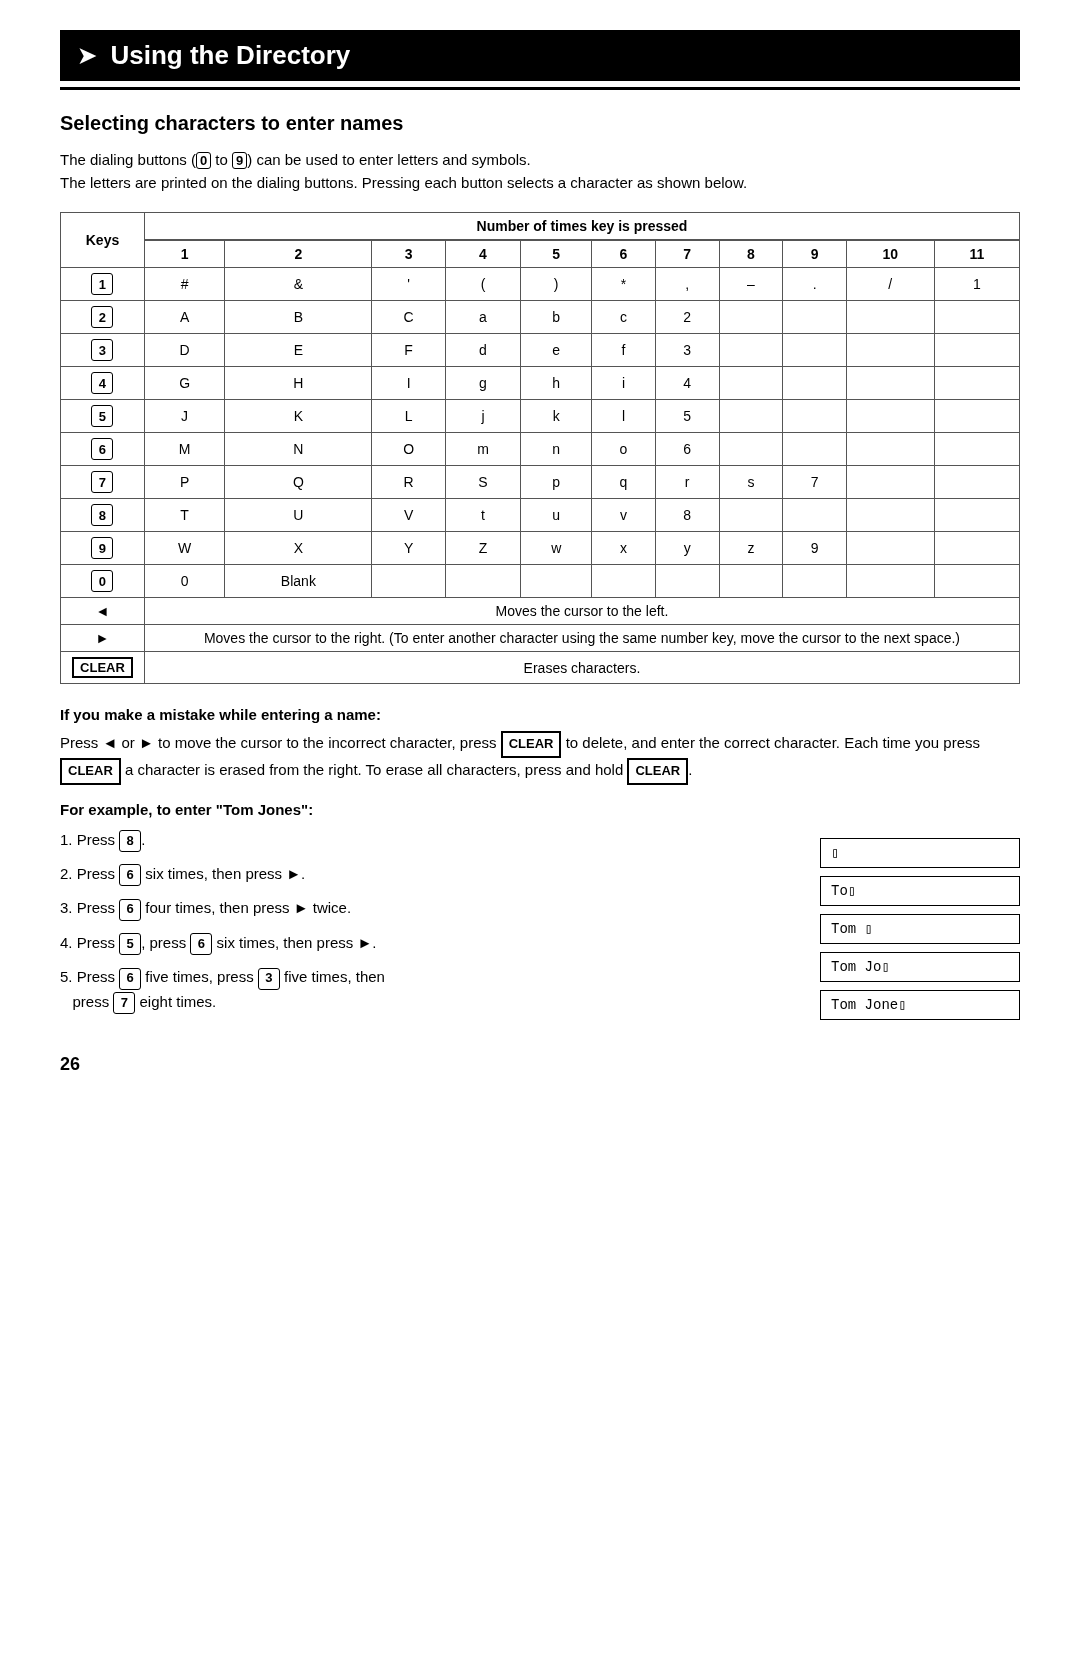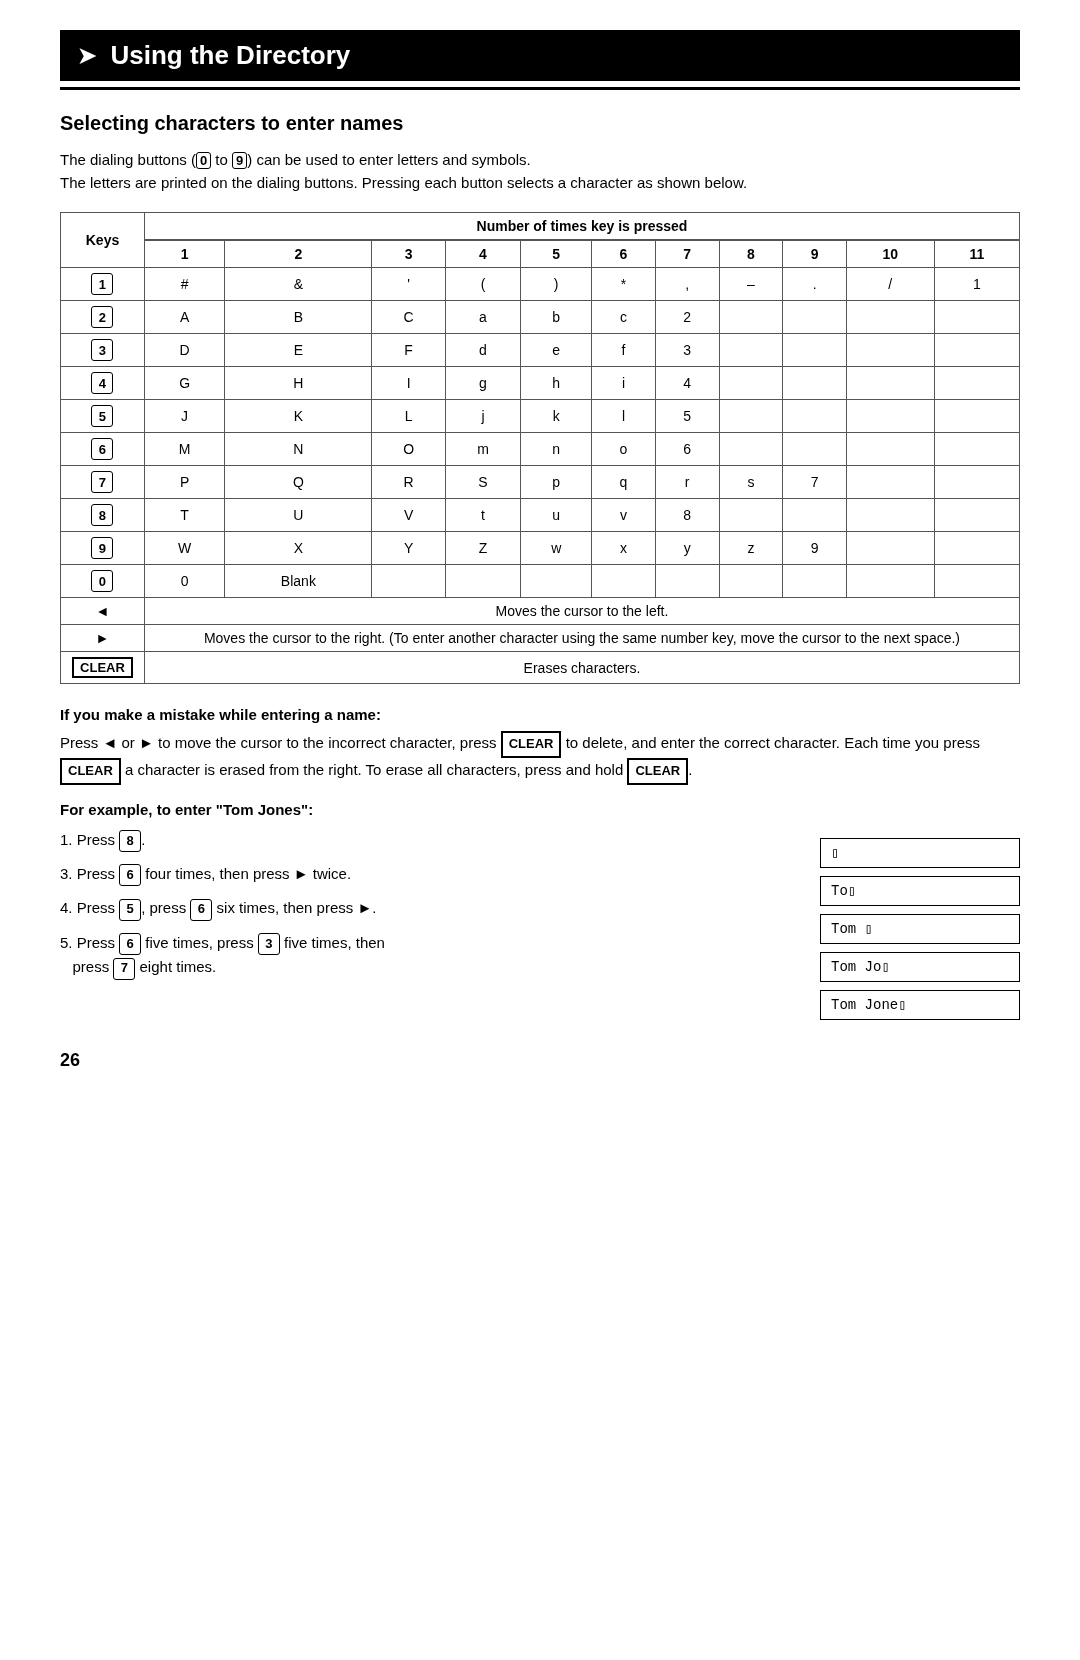--- a/index.html
+++ b/index.html
@@ -370,20 +370,23 @@
 <div>
   <div class="subsection-heading">For example, to enter "Tom Jones":</div>
 
   <div class="steps-section">
     <div class="steps-left">
 
       <div class="step-item">
         1. Press <span class="key-icon">8</span>.
       </div>
       <div class="step-item">
+        2. Press <span class="key-icon">6</span> six times, then press ►.
+      </div>
+      <div class="step-item">
         3. Press <span class="key-icon">6</span> four times, then press ► twice.
       </div>
       <div class="step-item">
         4. Press <span class="key-icon">5</span>, press <span class="key-icon">6</span> six times, then press ►.
       </div>
       <div class="step-item">
         5. Press <span class="key-icon">6</span> five times, press <span class="key-icon">3</span> five times, then<br>
         &nbsp;&nbsp;&nbsp;press <span class="key-icon">7</span> eight times.
       </div>
     </div>

